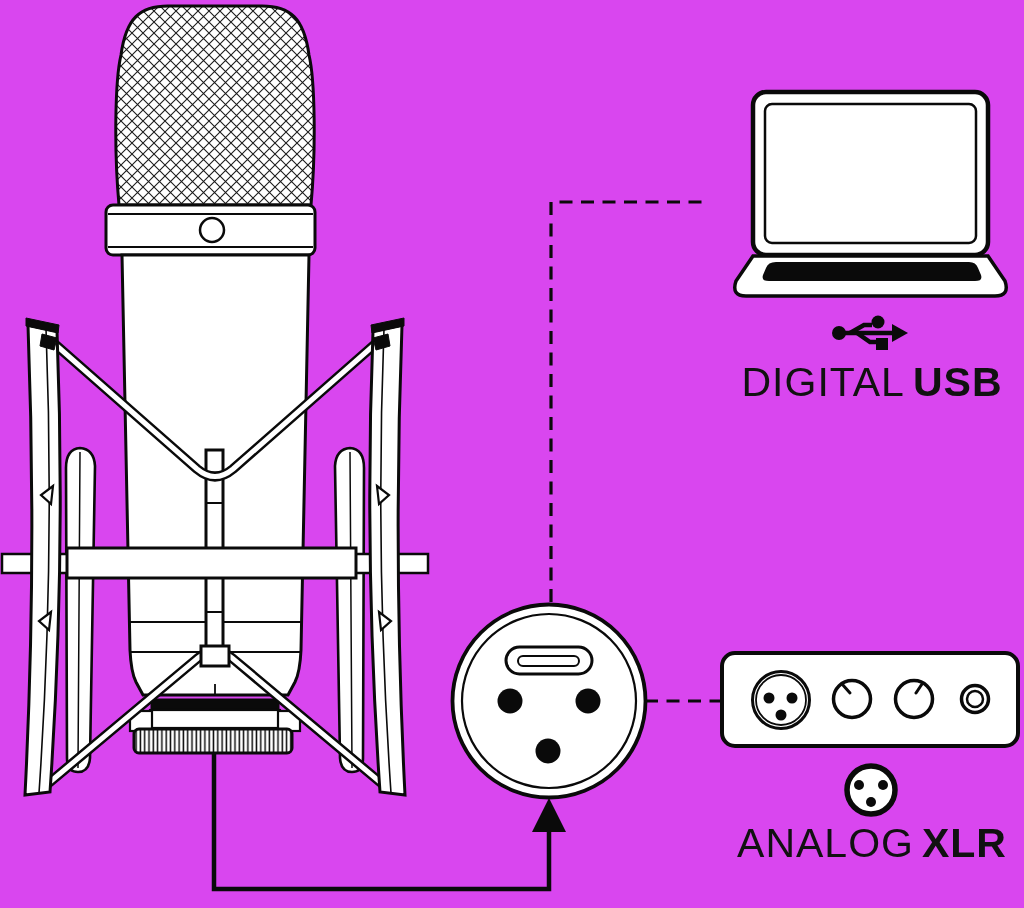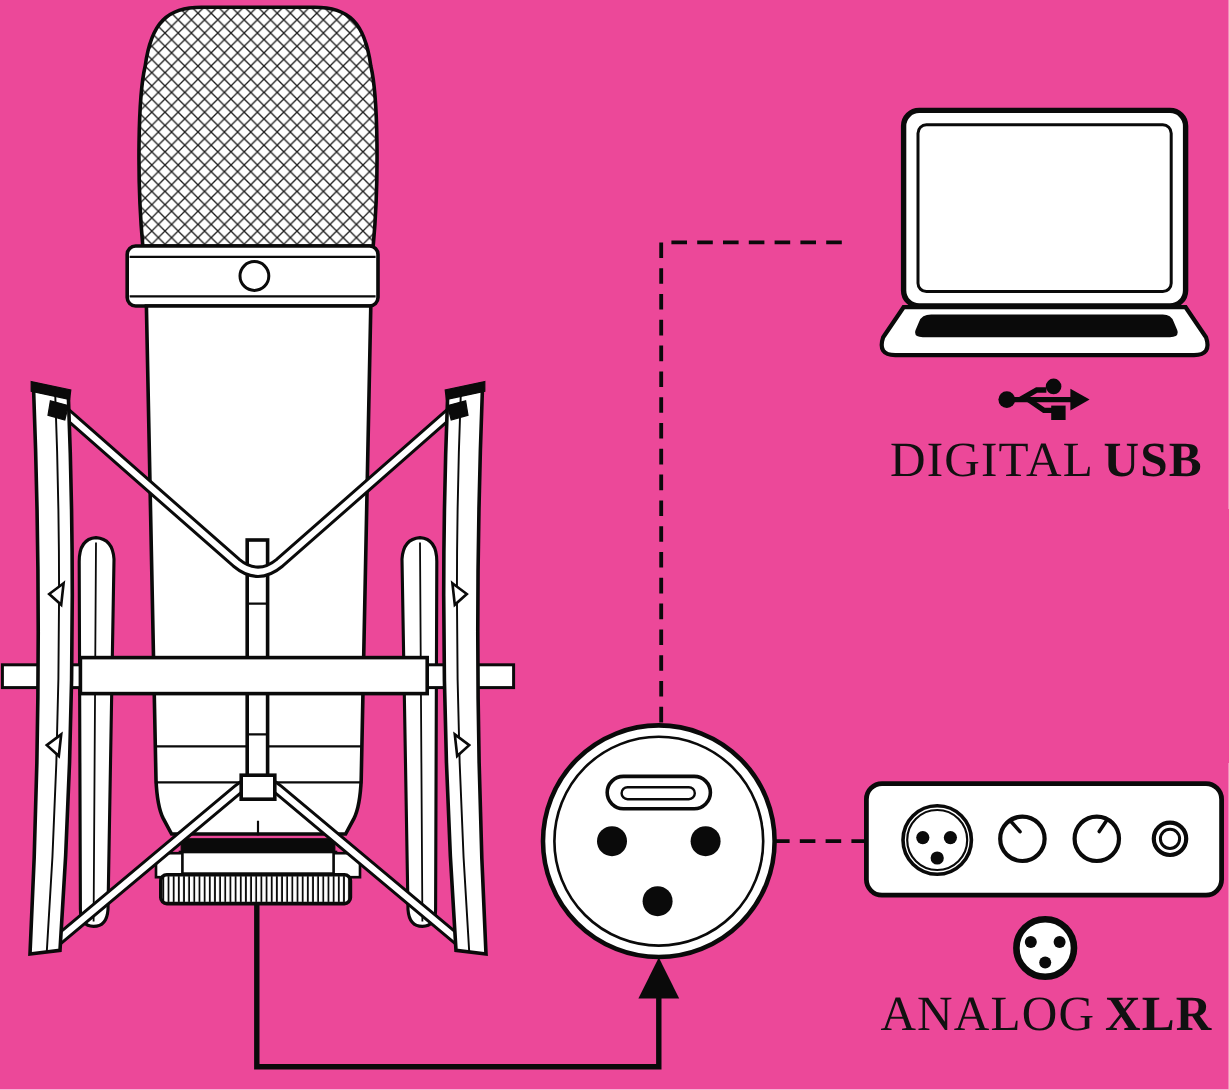--- a/index.html
+++ b/index.html
@@ -1,17 +1,17 @@
 <!DOCTYPE html>
 <html><head>
 <meta charset="utf-8">
 <style>
   html,body{margin:0;padding:0;background:#fff;}
-  .canvas{position:relative;width:1024px;height:908px;background:#ec4899;overflow:hidden;
-          font-family:Liberation Serif, serif;}
+  .canvas{position:relative;width:1024px;height:908px;background:#d946ef;overflow:hidden;
+          font-family:Liberation Sans, sans-serif;}
   .art{position:absolute;left:0;top:0;}
   .label{position:absolute;color:#111;font-size:41px;letter-spacing:1px;
          text-align:center;white-space:nowrap;font-weight:400;}
   .label .emph{font-weight:700;margin-left:8px;}
   #digital-label{left:712px;top:359px;width:320px;}
   #analog-label{left:712px;top:820px;width:320px;}
 </style>
 </head>
 <body>
 

